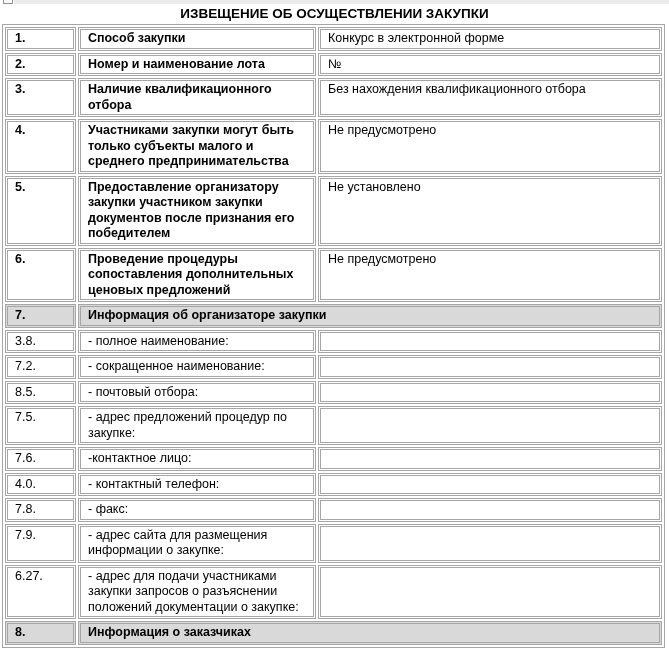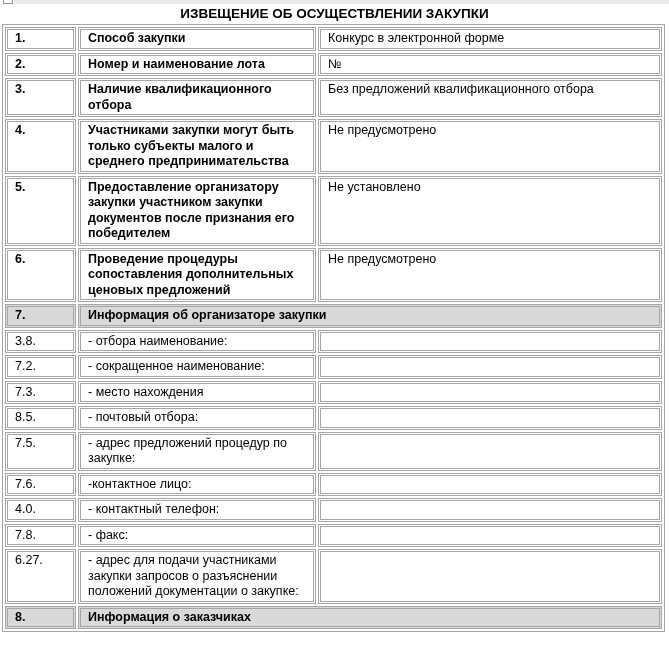--- a/index.html
+++ b/index.html
@@ -88,21 +88,21 @@
           <td>Конкурс в электронной форме</td>
         </tr>
         <tr>
           <td class="b">2.</td>
           <td class="b">Номер и наименование лота</td>
           <td>№</td>
         </tr>
         <tr>
           <td class="b">3.</td>
           <td class="b">Наличие квалификационного отбора</td>
-          <td>Без предложений квалификационного отбора</td>
+          <td>Без нахождения квалификационного отбора</td>
         </tr>
         <tr>
           <td class="b">4.</td>
           <td class="b">Участниками закупки могут быть только субъекты малого и среднего предпринимательства</td>
           <td>Не предусмотрено</td>
         </tr>
         <tr>
           <td class="b">5.</td>
           <td class="b">Предоставление организатору закупки участником закупки документов после признания его победителем</td>
           <td>Не установлено</td>
@@ -111,31 +111,26 @@
           <td class="b">6.</td>
           <td class="b">Проведение процедуры сопоставления дополнительных ценовых предложений</td>
           <td>Не предусмотрено</td>
         </tr>
         <tr class="section">
           <td class="">7.</td>
           <td colspan="2">Информация об организаторе закупки</td>
         </tr>
         <tr>
           <td class="">3.8.</td>
-          <td class="">- отбора наименование:</td>
+          <td class="">- полное наименование:</td>
           <td></td>
         </tr>
         <tr>
           <td class="">7.2.</td>
           <td class="">- сокращенное наименование:</td>
-          <td></td>
-        </tr>
-        <tr>
-          <td class="">7.3.</td>
-          <td class="">- место нахождения</td>
           <td></td>
         </tr>
         <tr>
           <td class="">8.5.</td>
           <td class="">- почтовый отбора:</td>
           <td></td>
         </tr>
         <tr>
           <td class="">7.5.</td>
           <td class="">- адрес предложений процедур по закупке:</td>
@@ -150,20 +145,25 @@
           <td class="">4.0.</td>
           <td class="">- контактный телефон:</td>
           <td></td>
         </tr>
         <tr>
           <td class="">7.8.</td>
           <td class="">- факс:</td>
           <td></td>
         </tr>
         <tr>
+          <td class="">7.9.</td>
+          <td class="">- адрес сайта для размещения информации о закупке:</td>
+          <td></td>
+        </tr>
+        <tr>
           <td class="">6.27.</td>
           <td class="">- адрес для подачи участниками закупки запросов о разъяснении положений документации о закупке:</td>
           <td></td>
         </tr>
         <tr class="section">
           <td class="">8.</td>
           <td colspan="2">Информация о заказчиках</td>
         </tr>
       </tbody>
   </table>

